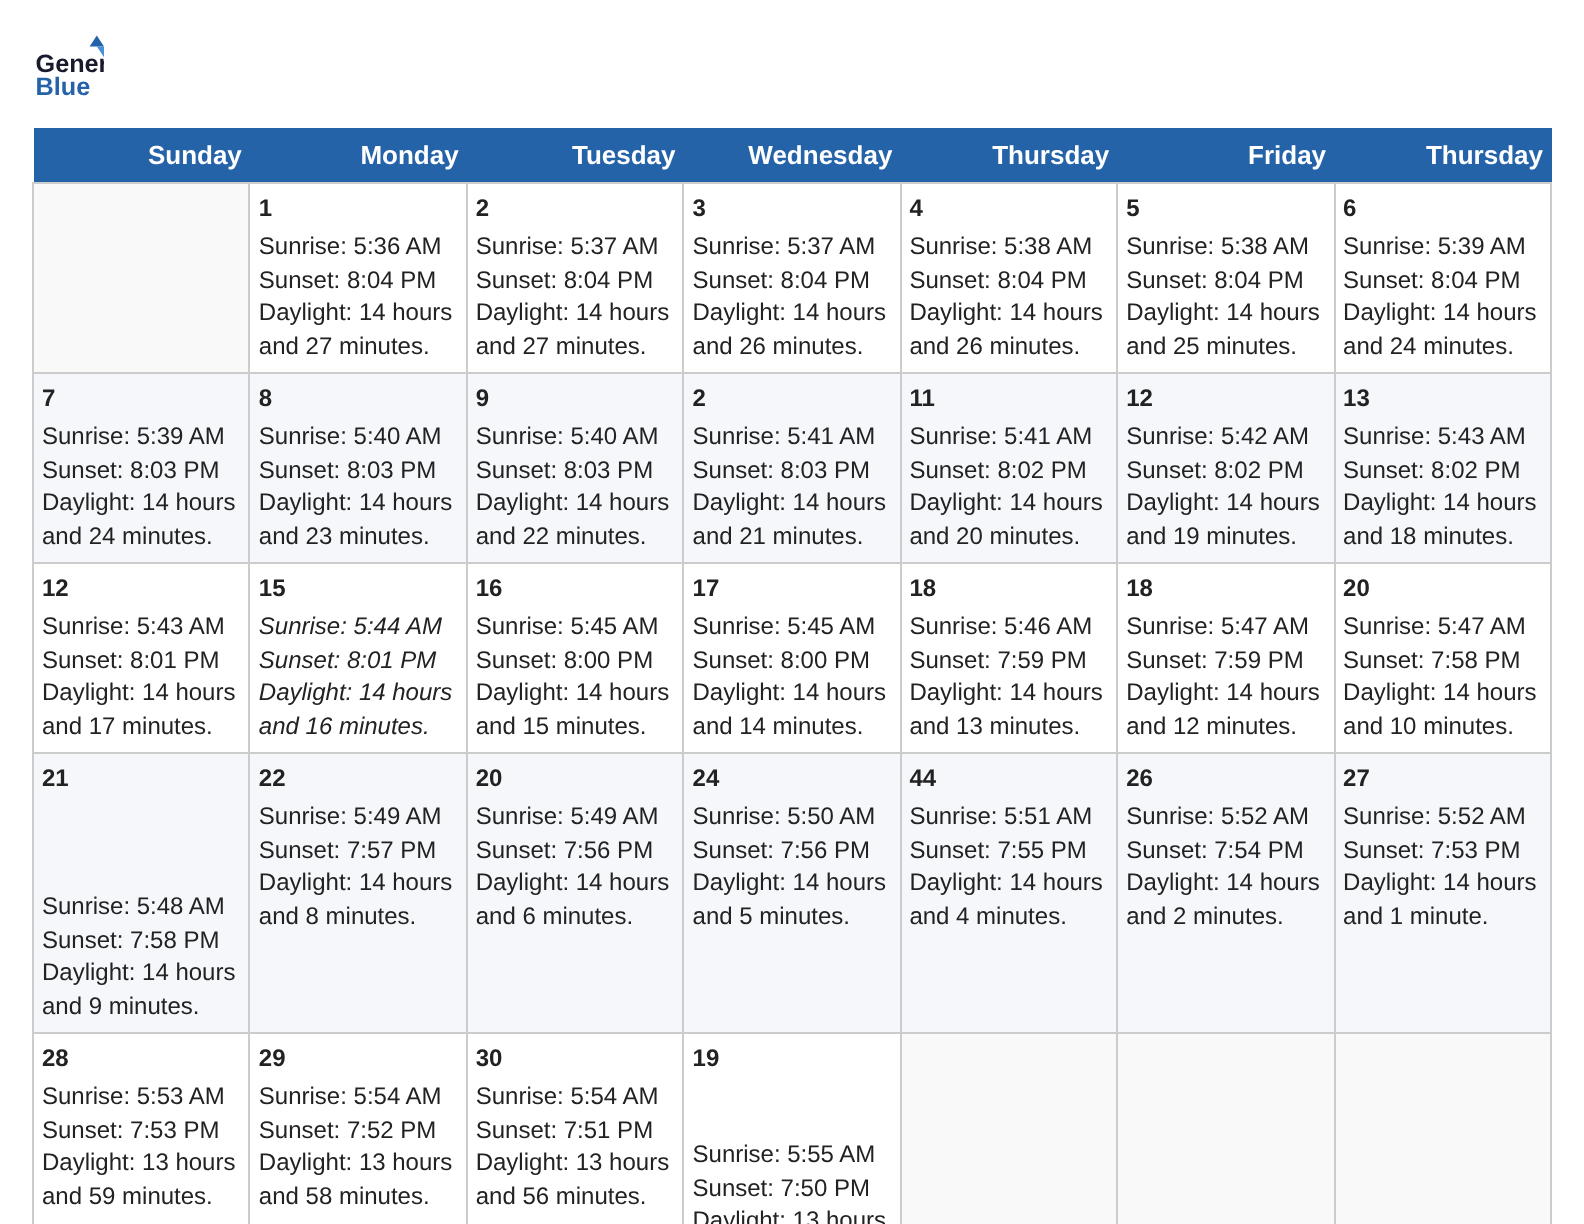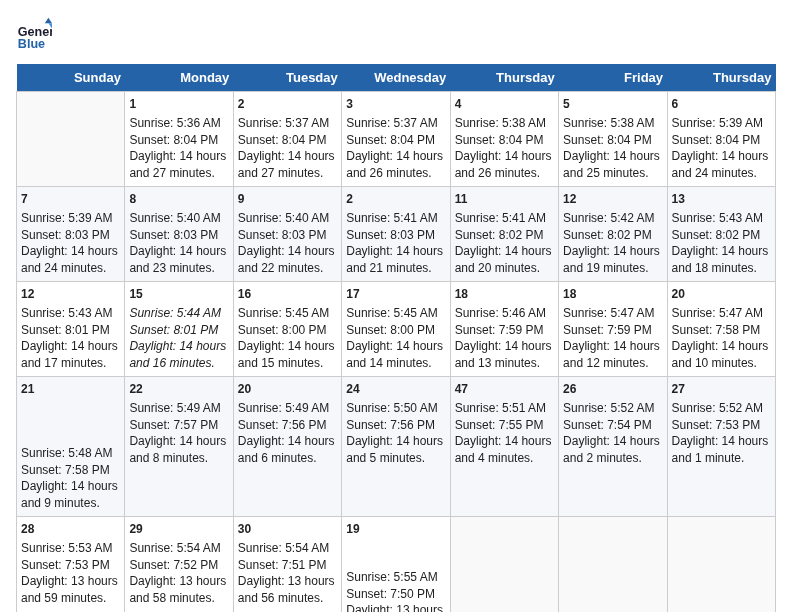--- a/index.html
+++ b/index.html
@@ -284,21 +284,21 @@
 and 6 minutes.</div>
         </td>
         <td>
           <span class="day-number">24</span>
           <div class="day-info" style="white-space: pre-line;">Sunrise: 5:50 AM
 Sunset: 7:56 PM
 Daylight: 14 hours
 and 5 minutes.</div>
         </td>
         <td>
-          <span class="day-number">47</span>
+          <span class="day-number">44</span>
           <div class="day-info" style="white-space: pre-line;">Sunrise: 5:51 AM
 Sunset: 7:55 PM
 Daylight: 14 hours
 and 4 minutes.</div>
         </td>
         <td>
           <span class="day-number">26</span>
           <div class="day-info" style="white-space: pre-line;">Sunrise: 5:52 AM
 Sunset: 7:54 PM
 Daylight: 14 hours

